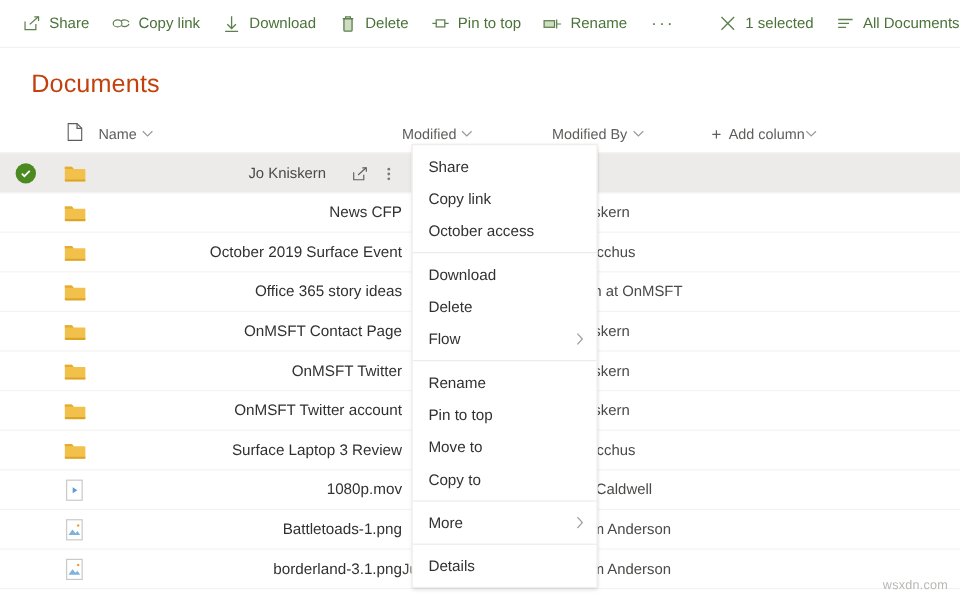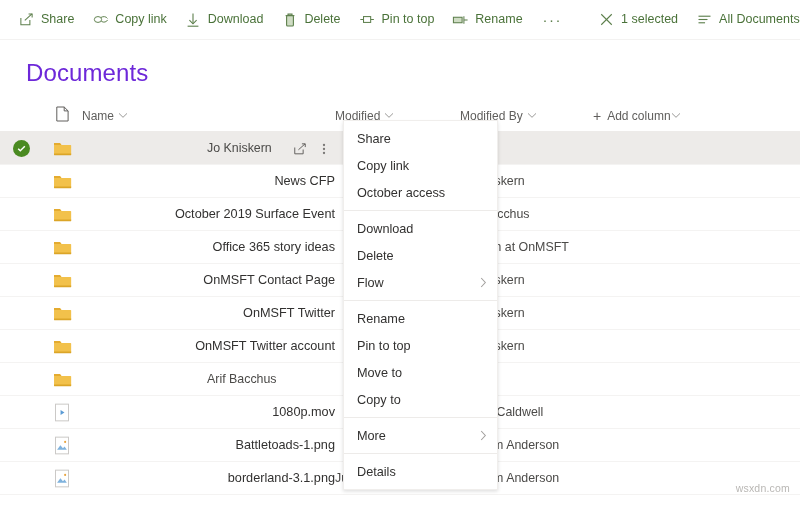--- a/index.html
+++ b/index.html
@@ -39,22 +39,22 @@
     width: 17px; height: 17px;
     display: inline-flex; align-items: center; justify-content: center;
     margin-right: 6px;
     flex: 0 0 auto;
   }
   .cmd .lbl { line-height: 1; }
   .cmd-ellipsis { letter-spacing: 1.5px; font-size: 15px; padding: 0 10px; color:#5d7f4c; }
 
   
   #page-title {
-    font-size: 24px;
-    color: #6d28d9;
+    font-size: 21px;
+    color: #c2410c;
     padding: 19px 0 0 26px;
     font-weight: 400;
     letter-spacing: .1px;
   }
 
   
   #list-area { position: relative; margin-top: 13px; }
 
   #header-row {
     display: flex;
@@ -464,20 +464,21 @@
         </div>
         <div class="col-icon">
           <span>
             <svg class="folder-ico" viewBox="0 0 20 17" fill="none">
               <path d="M1 3.2h6.2l1.7 2h9.6a.7.7 0 0 1 .7.7v9.4a.7.7 0 0 1-.7.7H1.7a.7.7 0 0 1-.7-.7z" fill="#f2c14b"></path>
               <path d="M1 3.2h6.2l1.7 2H1z" fill="#e4ab2f"></path>
               <path d="M1 14.4h18.2v1.3a.7.7 0 0 1-.7.6H1.7a.7.7 0 0 1-.7-.6z" fill="#dba528"></path>
             </svg>
           </span>
         </div>
+        <div class="col-name"><span class="name-text">Surface Laptop 3 Review</span></div>
         <div class="col-mod"><span></span></div>
         <div class="col-modby"><span>Arif Bacchus</span></div>
         <div class="col-add"></div>
       </div>
       <div class="row">
         <div class="check-wrap">
           <span class="check-hollow"></span>
         </div>
         <div class="col-icon">
           <span>

